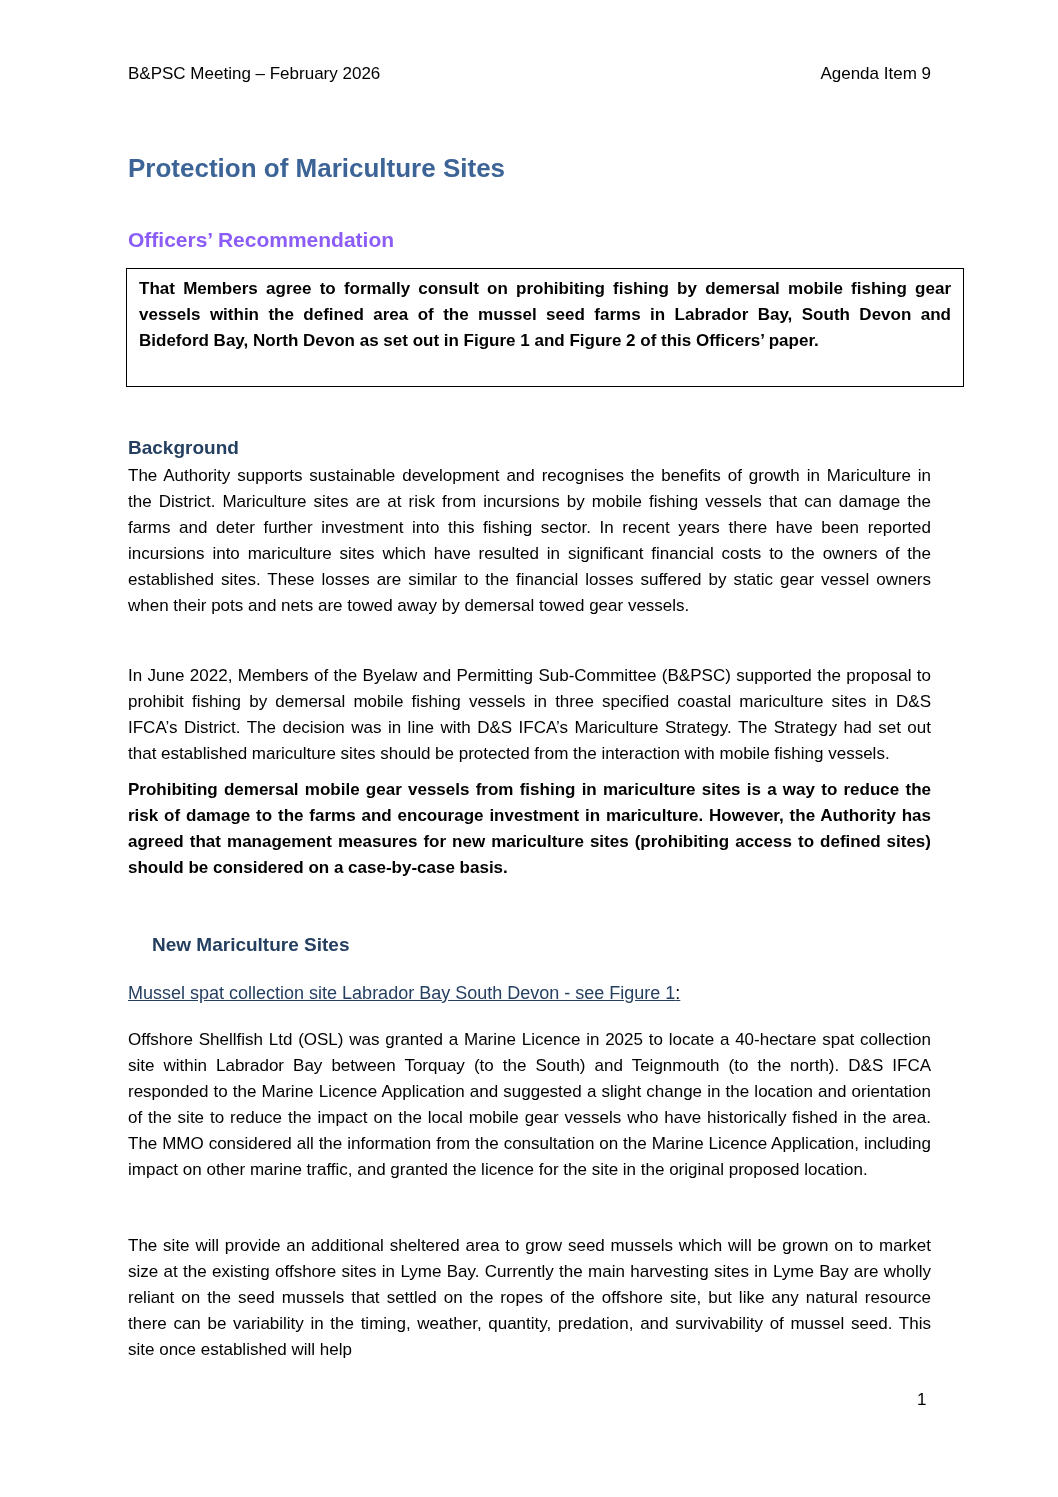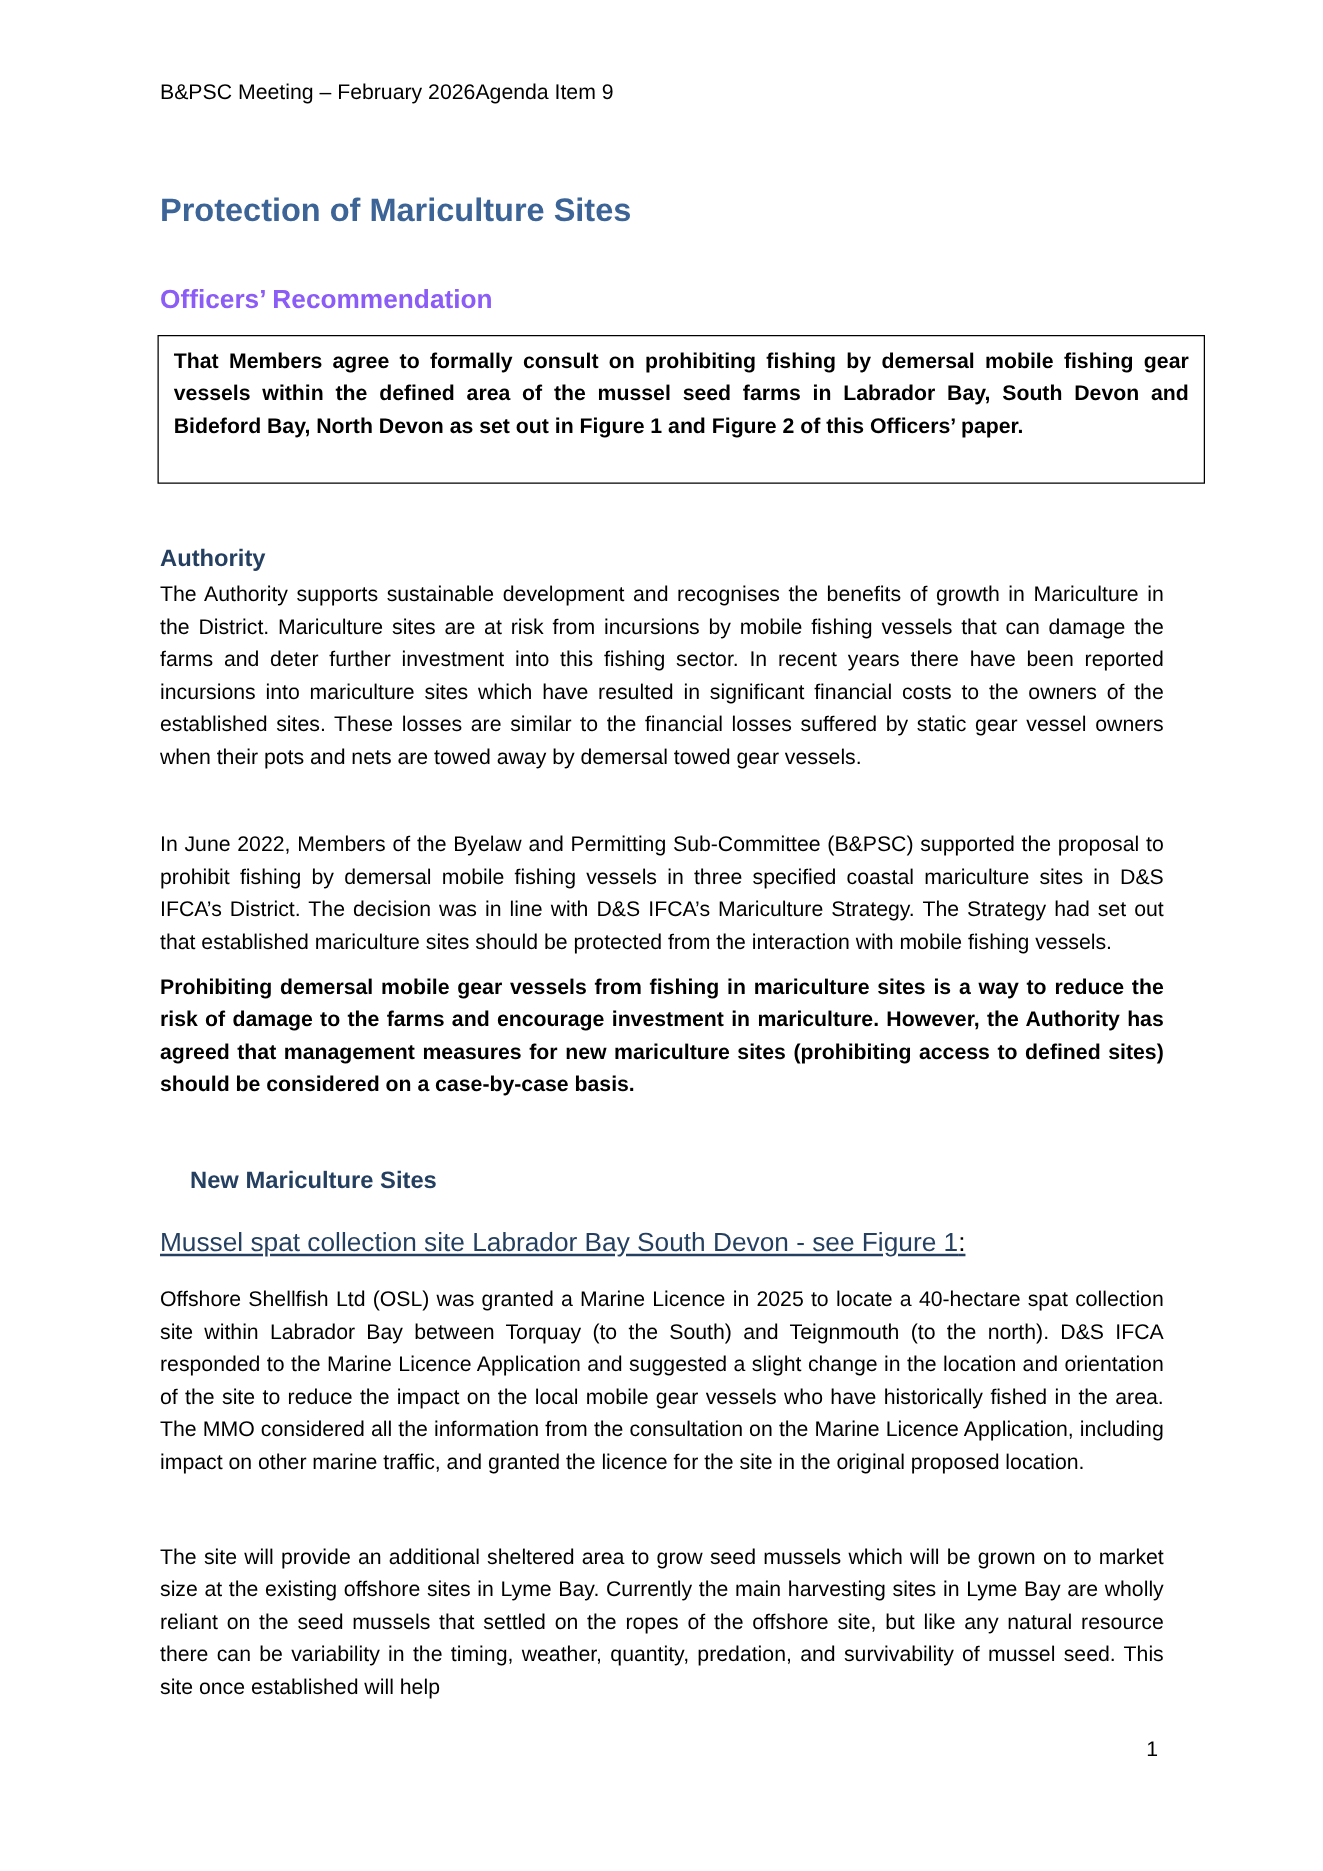--- a/index.html
+++ b/index.html
@@ -1,42 +1,42 @@
 <!DOCTYPE html>
 <html><head>
 <meta charset="utf-8">
 <style>
   html, body { margin: 0; padding: 0; background: #ffffff; }
   body { width: 1058px; height: 1497px; position: relative; font-family: "Liberation Sans", sans-serif; color: #000; }
   .page { position: absolute; left: 0; top: 0; width: 1058px; height: 1497px; }
-  .hdr { position: absolute; top: 64px; left: 128px; width: 803px; display: flex; justify-content: flex-start; font-size: 17px; }
+  .hdr { position: absolute; top: 64px; left: 128px; width: 803px; display: flex; justify-content: space-between; font-size: 17px; }
   .title { position: absolute; top: 153px; left: 128px; font-size: 26px; font-weight: bold; color: #3c6496; margin: 0; }
   .h2 { position: absolute; left: 128px; font-size: 21px; font-weight: bold; color: #8b5cf6; margin: 0; }
   .h3 { position: absolute; left: 128px; font-size: 19px; font-weight: bold; color: #243f60; margin: 0; }
   .box { position: absolute; top: 268px; left: 126px; width: 812px; height: 100px; border: 1px solid #000; padding: 7px 12px 10px 12px; font-weight: bold; font-size: 17px; line-height: 26px; text-align: justify; }
   .para { position: absolute; left: 128px; width: 803px; font-size: 17px; line-height: 26px; text-align: justify; margin: 0; }
-  .link { position: absolute; left: 128px; font-size: 21px; color: #243f60; text-decoration: underline; }
+  .link { position: absolute; left: 128px; font-size: 18px; color: #243f60; text-decoration: underline; }
   .link .colon { color: #000; text-decoration: none; }
   .pnum { position: absolute; left: 917px; top: 1390px; font-size: 17px; }
 </style>
 </head>
 <body>
 
 <div class="page">
   <div class="hdr">
     <span>B&amp;PSC Meeting – February 2026</span>
     <span>Agenda Item 9</span>
   </div>
 
   <h1 class="title">Protection of Mariculture Sites</h1>
 
   <h2 class="h2" style="top:228px;">Officers’ Recommendation</h2>
   <div class="box">That Members agree to formally consult on prohibiting fishing by demersal mobile fishing gear vessels within the defined area of the mussel seed farms in Labrador Bay, South Devon and Bideford Bay, North Devon as set out in Figure 1 and Figure 2 of this Officers’ paper.</div>
 
-  <h3 class="h3" style="top:437px;">Authority</h3>
+  <h3 class="h3" style="top:437px;">Background</h3>
   <p class="para" style="top:463px;">The Authority supports sustainable development and recognises the benefits of growth in Mariculture in the District.  Mariculture sites are at risk from incursions by mobile fishing vessels that can damage the farms and deter further investment into this fishing sector.  In recent years there have been reported incursions into mariculture sites which have resulted in significant financial costs to the owners of the established sites.  These losses are similar to the financial losses suffered by static gear vessel owners when their pots and nets are towed away by demersal towed gear vessels.</p>
   <p class="para" style="top:663px;">In June 2022, Members of the Byelaw and Permitting Sub-Committee (B&amp;PSC) supported the proposal to prohibit fishing by demersal mobile fishing vessels in three specified coastal mariculture sites in D&amp;S IFCA’s District.  The decision was in line with D&amp;S IFCA’s Mariculture Strategy.  The Strategy had set out that established mariculture sites should be protected from the interaction with mobile fishing vessels.</p>
   <p class="para" style="top:777px;font-weight:bold;">Prohibiting demersal mobile gear vessels from fishing in mariculture sites is a way to reduce the risk of damage to the farms and encourage investment in mariculture.   However, the Authority has agreed that management measures for new mariculture sites (prohibiting access to defined sites) should be considered on a case-by-case basis.</p>
 
   <h3 class="h3" style="top:934px;margin-left:24px;">New Mariculture Sites</h3>
   <div class="link" style="top:983px;">
     <span>Mussel spat collection site Labrador Bay South Devon - see Figure 1</span><span class="colon">:</span>
   </div>
   <p class="para" style="top:1027px;">Offshore Shellfish Ltd (OSL) was granted a Marine Licence in 2025 to locate a 40-hectare spat collection site within Labrador Bay between Torquay (to the South) and Teignmouth (to the north).  D&amp;S IFCA responded to the Marine Licence Application and suggested a slight change in the location and orientation of the site to reduce the impact on the local mobile gear vessels who have historically fished in the area. The MMO considered all the information from the consultation on the Marine Licence Application, including impact on other marine traffic, and granted the licence for the site in the original proposed location.</p>
   <p class="para" style="top:1233px;">The site will provide an additional sheltered area to grow seed mussels which will be grown on to market size at the existing offshore sites in Lyme Bay.  Currently the main harvesting sites in Lyme Bay are wholly reliant on the seed mussels that settled on the ropes of the offshore site, but like any natural resource there can be variability in the timing, weather, quantity, predation, and survivability of mussel seed.  This site once established will help</p>

